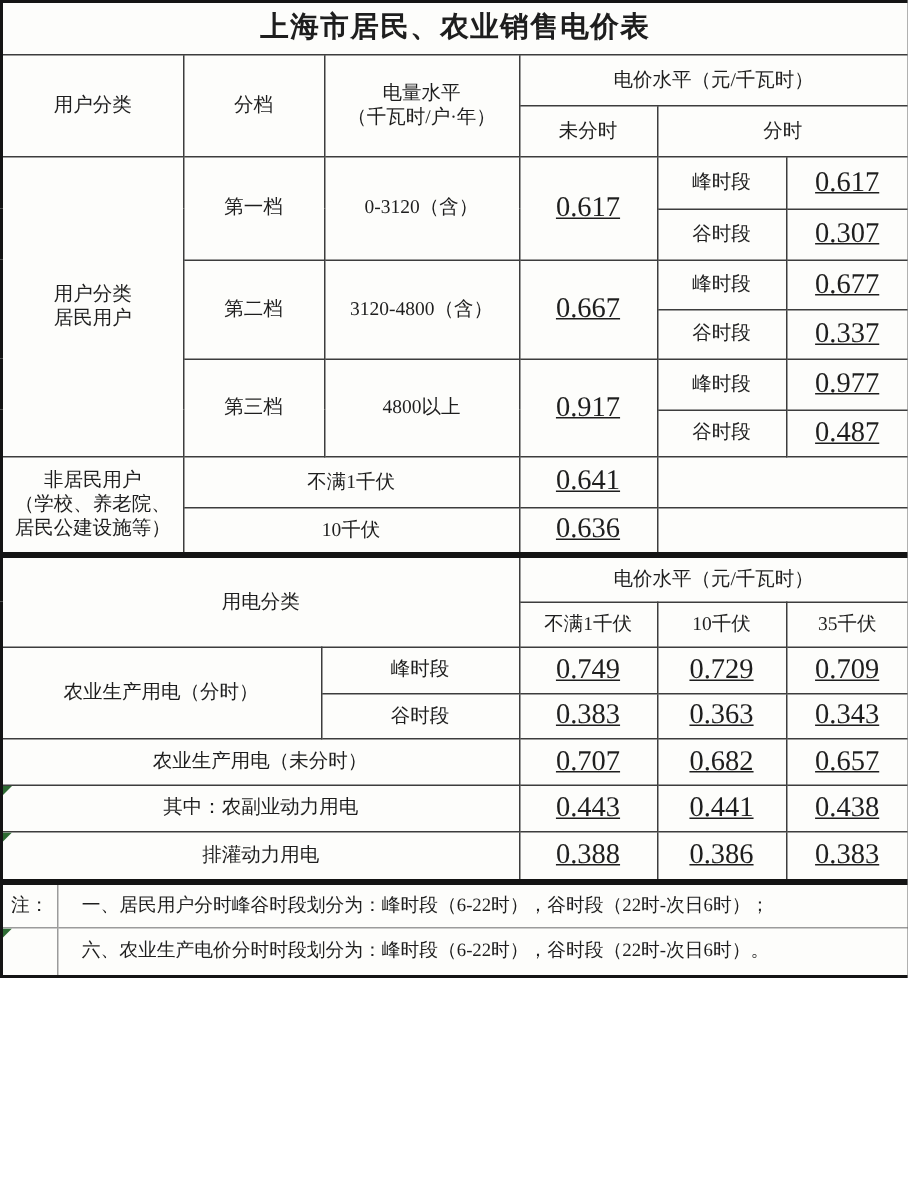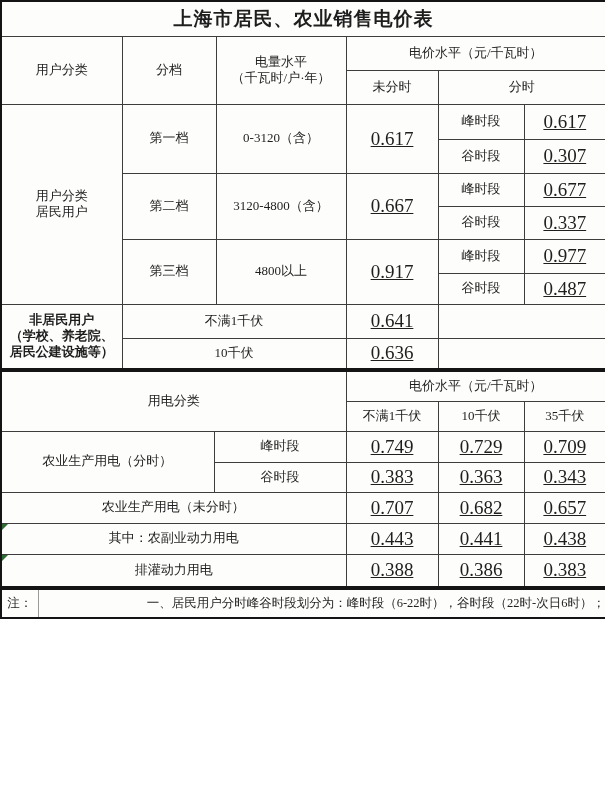--- a/index.html
+++ b/index.html
@@ -6,27 +6,27 @@
   body{font-family:"Liberation Serif","DejaVu Serif",serif;color:#1e1e1e;}
   .sheet{width:605px;background:#404040;}
   table{border-collapse:collapse;table-layout:fixed;width:605px;background:#fdfdfb;}
   table.sec{border:2px solid #141414;}
   td{border:1px solid #3d3d3d;font-size:13px;text-align:center;vertical-align:middle;
      padding:0 3px;overflow:hidden;line-height:1.25;}
   .title-cell{font-family:"Liberation Sans","DejaVu Sans",sans-serif;font-weight:bold;
      font-size:19px;letter-spacing:1px;}
   .num{font-size:19px;text-decoration:underline;}
   .left{text-align:center;padding-left:2px;}
-  .tight{padding:0 2px;font-weight:bold;}
+  .tight{padding:0 2px;}
   .rel{position:relative;}
   .tri{position:absolute;top:0;left:0;width:0;height:0;
      border-top:6px solid #2e6b33;border-right:6px solid transparent;}
   table.notes td{border-color:#9b9b9b;font-size:12.5px;}
   table.notes{border:2px solid #141414;}
-  .note-text{text-align:right;padding:2px 0;}
+  .note-text{text-align:left;padding:2px 16px;}
 </style>
 </head>
 <body>
 
 <div class="sheet">
 
   <table class="sec">
     <colgroup>
       <col style="width:121px">
         <col style="width:94px">
@@ -173,16 +173,22 @@
   <table class="notes">
     <colgroup>
       <col style="width:37px">
         <col style="width:568px">
     </colgroup>
     <tbody>
         <tr style="height:29px">
       <td>注：</td>
       <td class="note-text">一、居民用户分时峰谷时段划分为：峰时段（6-22时），谷时段（22时-次日6时）；</td>
     </tr>
+    <tr style="height:33px">
+      <td class="rel">
+        <span class="tri"></span>
+      </td>
+      <td class="note-text">六、农业生产电价分时时段划分为：峰时段（6-22时），谷时段（22时-次日6时）。</td>
+    </tr>
   </tbody>
     </table>
 
 </div>
 
 </body></html>

